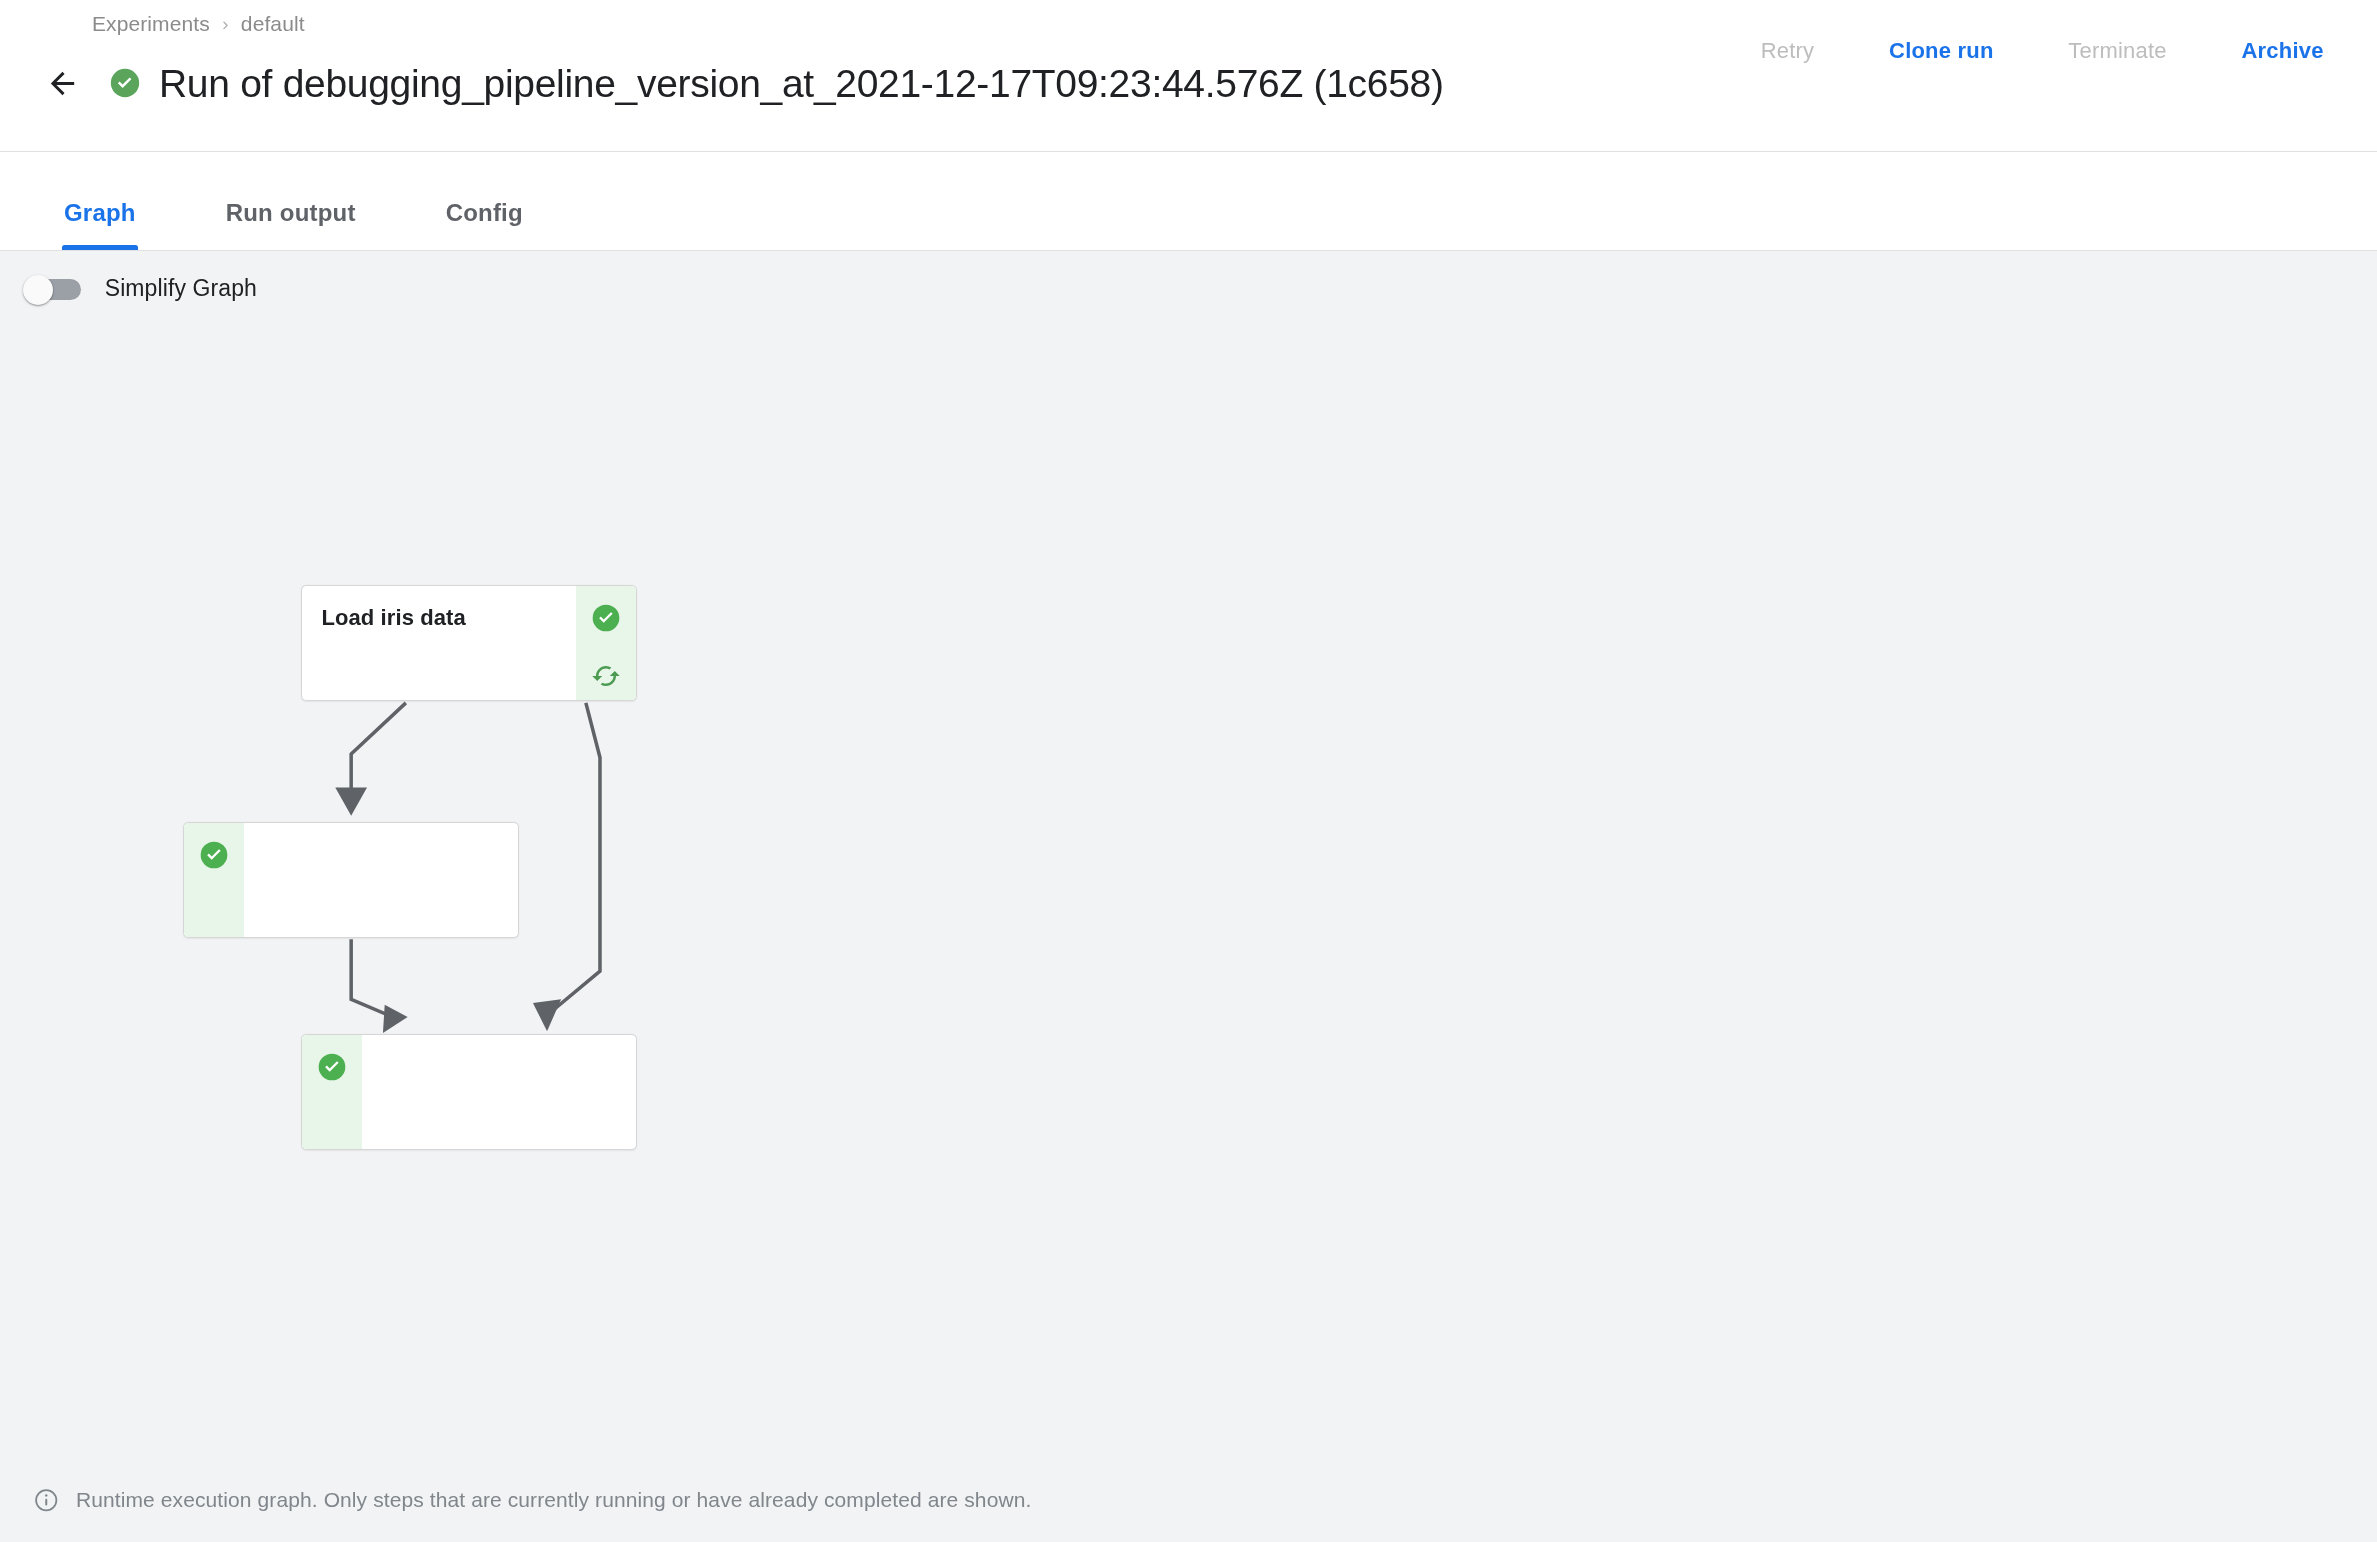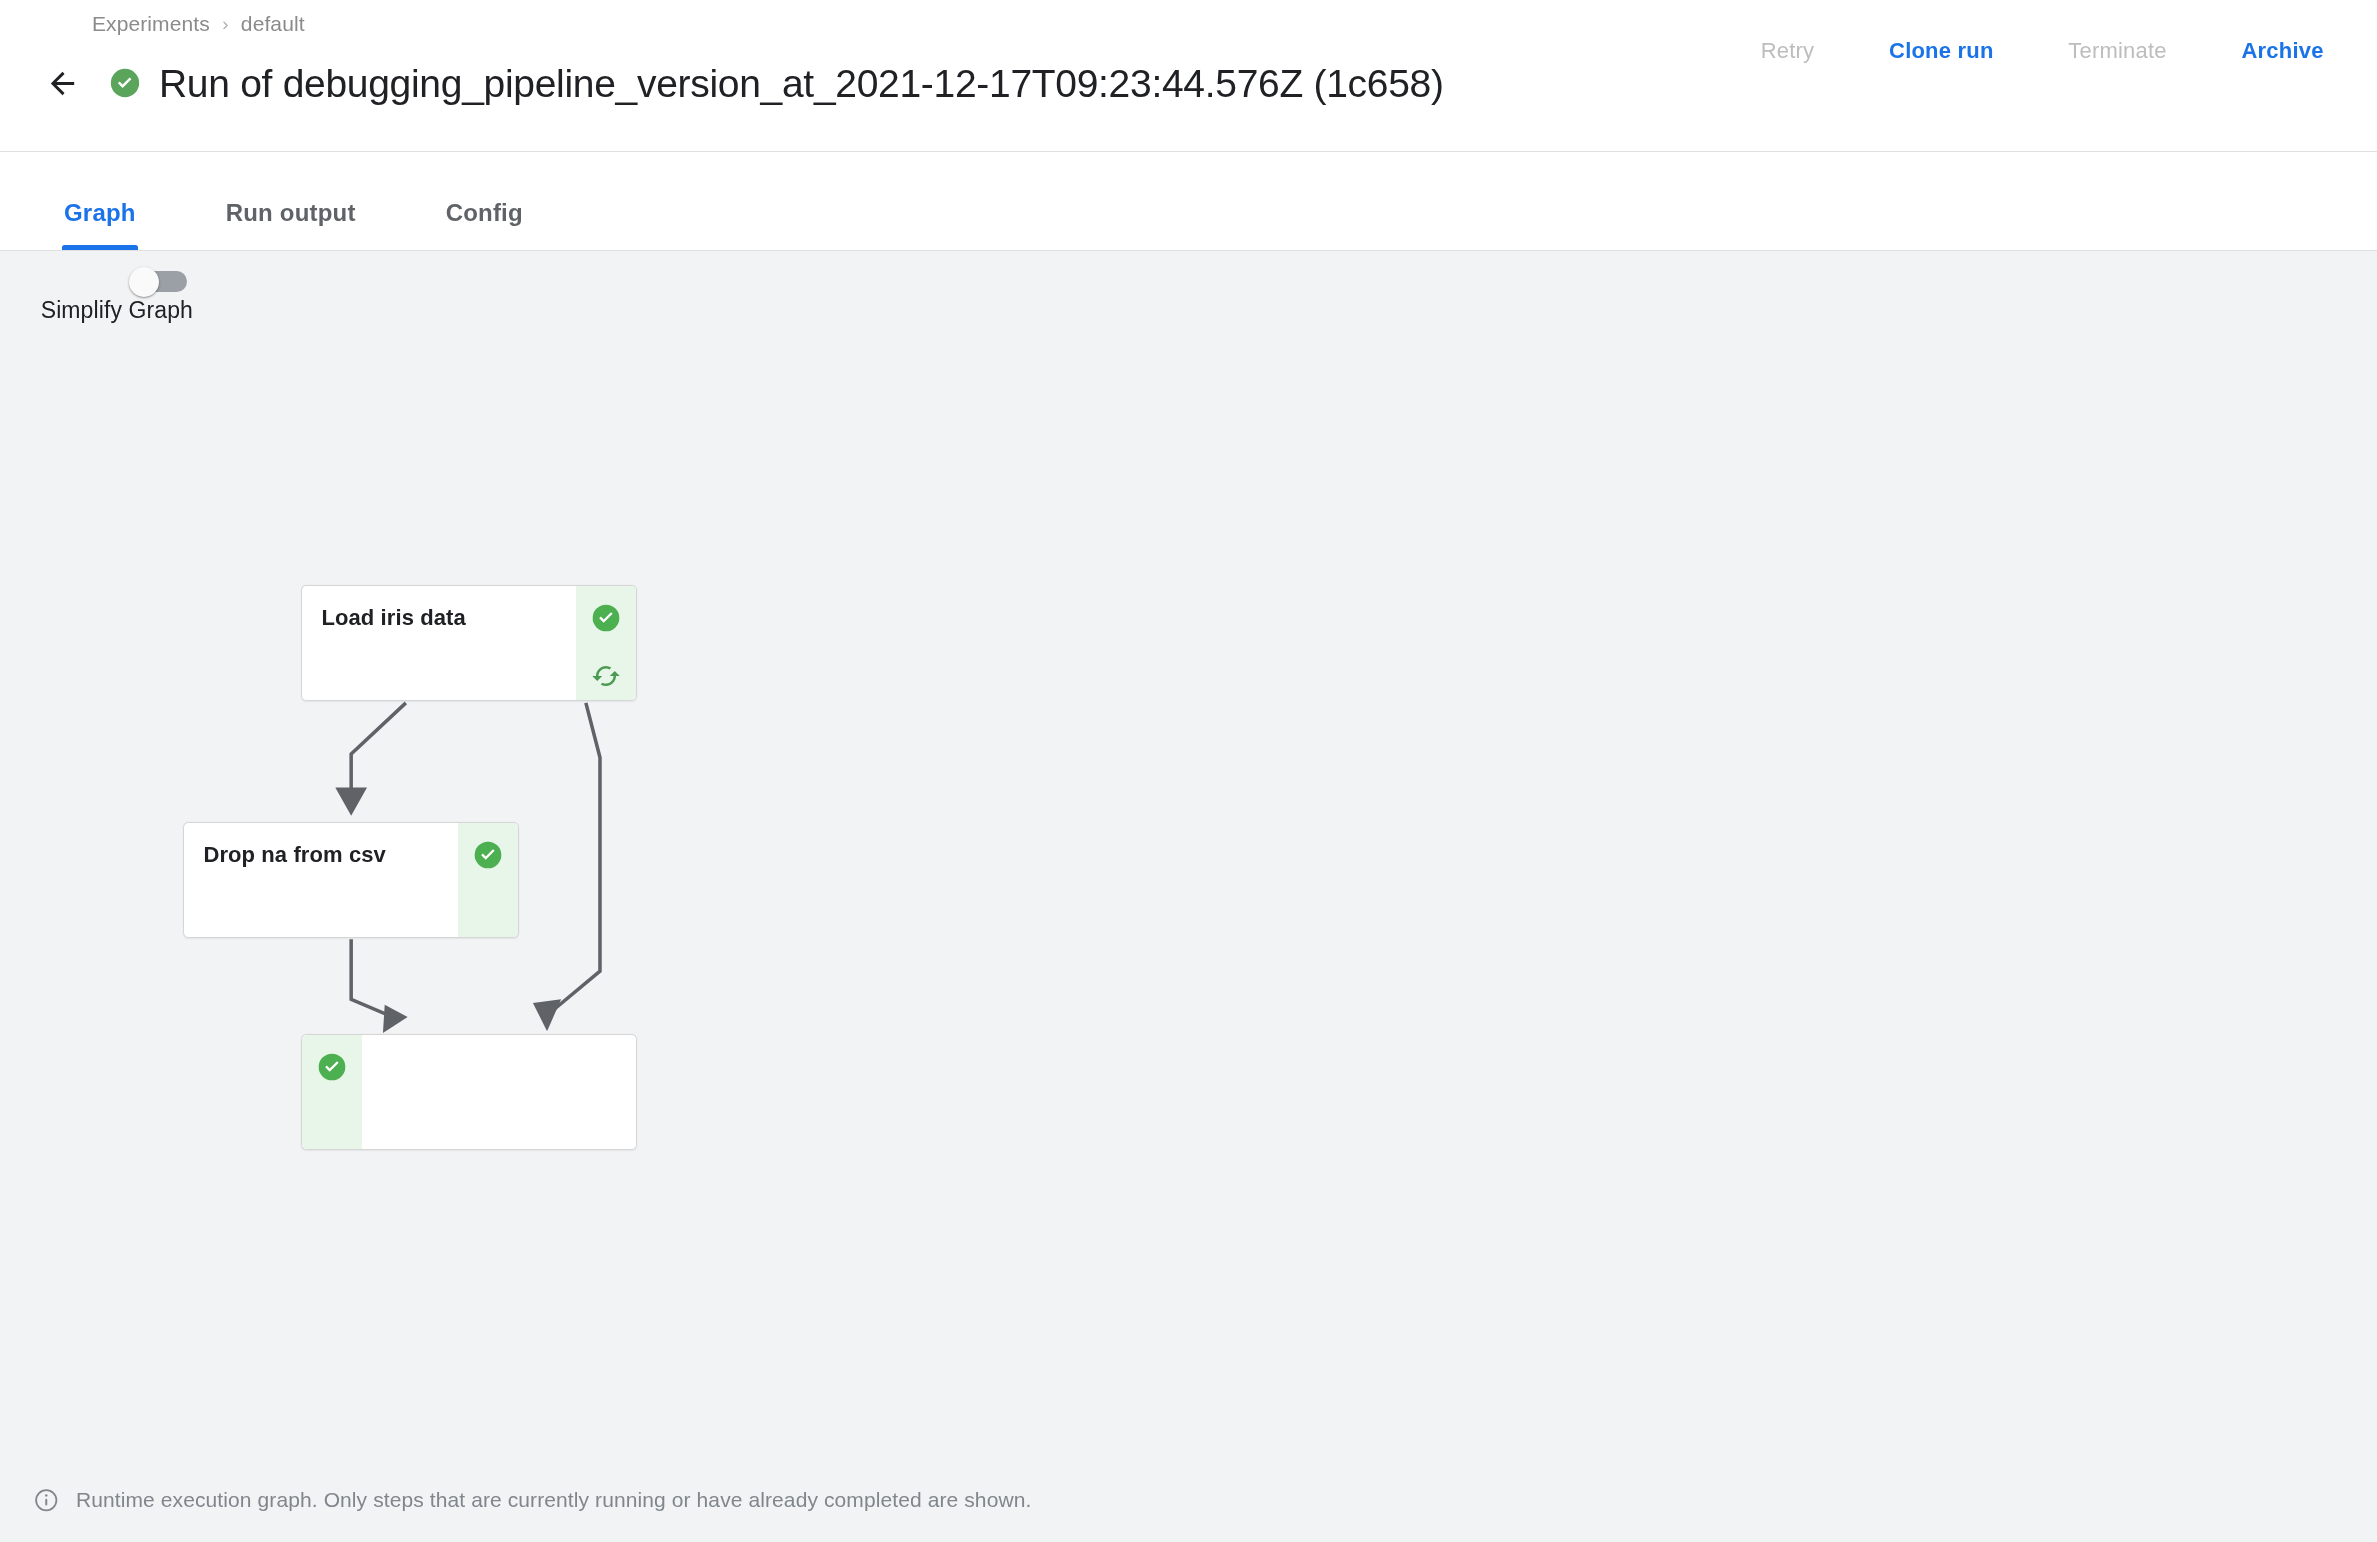--- a/index.html
+++ b/index.html
@@ -121,24 +121,23 @@
   .content {
     position: relative;
     width: 100%;
     height: calc(1543px - 152px - 99px);
     background: #f1f3f4;
     overflow: hidden;
   }
 
   .toolbar {
     position: absolute;
-    left: 23px; top: 16px;
-    display: flex; align-items: flex-end;
+    left: 23px; top: 24px;
+    display: flex; align-items: flex-start;
     z-index: 5;
-    flex-direction: column;
   }
   .switch {
     position: relative;
     width: 64px; height: 30px;
     cursor: pointer;
     display: flex; align-items: center;
   }
   .switch .track {
     position: absolute;
     left: 7px; top: 4.4px;
@@ -315,23 +314,20 @@
         </span>
         <span class="icon-slot">
           <svg width="30" height="30" viewBox="0 0 24 24">
             <path d="M19 8l-4 4h3c0 3.31-2.69 6-6 6-1.01 0-1.97-.25-2.8-.7l-1.46 1.46A7.93 7.93 0 0 0 12 20c4.42 0 8-3.58 8-8h3l-4-4zM6 12c0-3.31 2.69-6 6-6 1.01 0 1.97.25 2.8.7l1.46-1.46A7.93 7.93 0 0 0 12 4c-4.42 0-8 3.58-8 8H1l4 4 4-4H6z" fill="#4b9b52"></path>
           </svg>
         </span>
       </div>
     </div>
 
     <div class="node" style="left:183px; top:571px; width:336px; height:116px;">
-      <div class="node-body">
-        <div class="node-label">Drop na from csv</div>
-      </div>
       <div class="node-side">
         <span class="icon-slot">
           <svg width="32" height="32" viewBox="0 0 24 24">
             <circle cx="12" cy="12" r="10" fill="#4caf50"></circle>
             <path d="M10.3 15.6 6.9 12.2l1.25-1.25 2.15 2.15 5.45-5.45L17 8.9z" fill="#ffffff"></path>
           </svg>
         </span>
       </div>
     </div>
 

